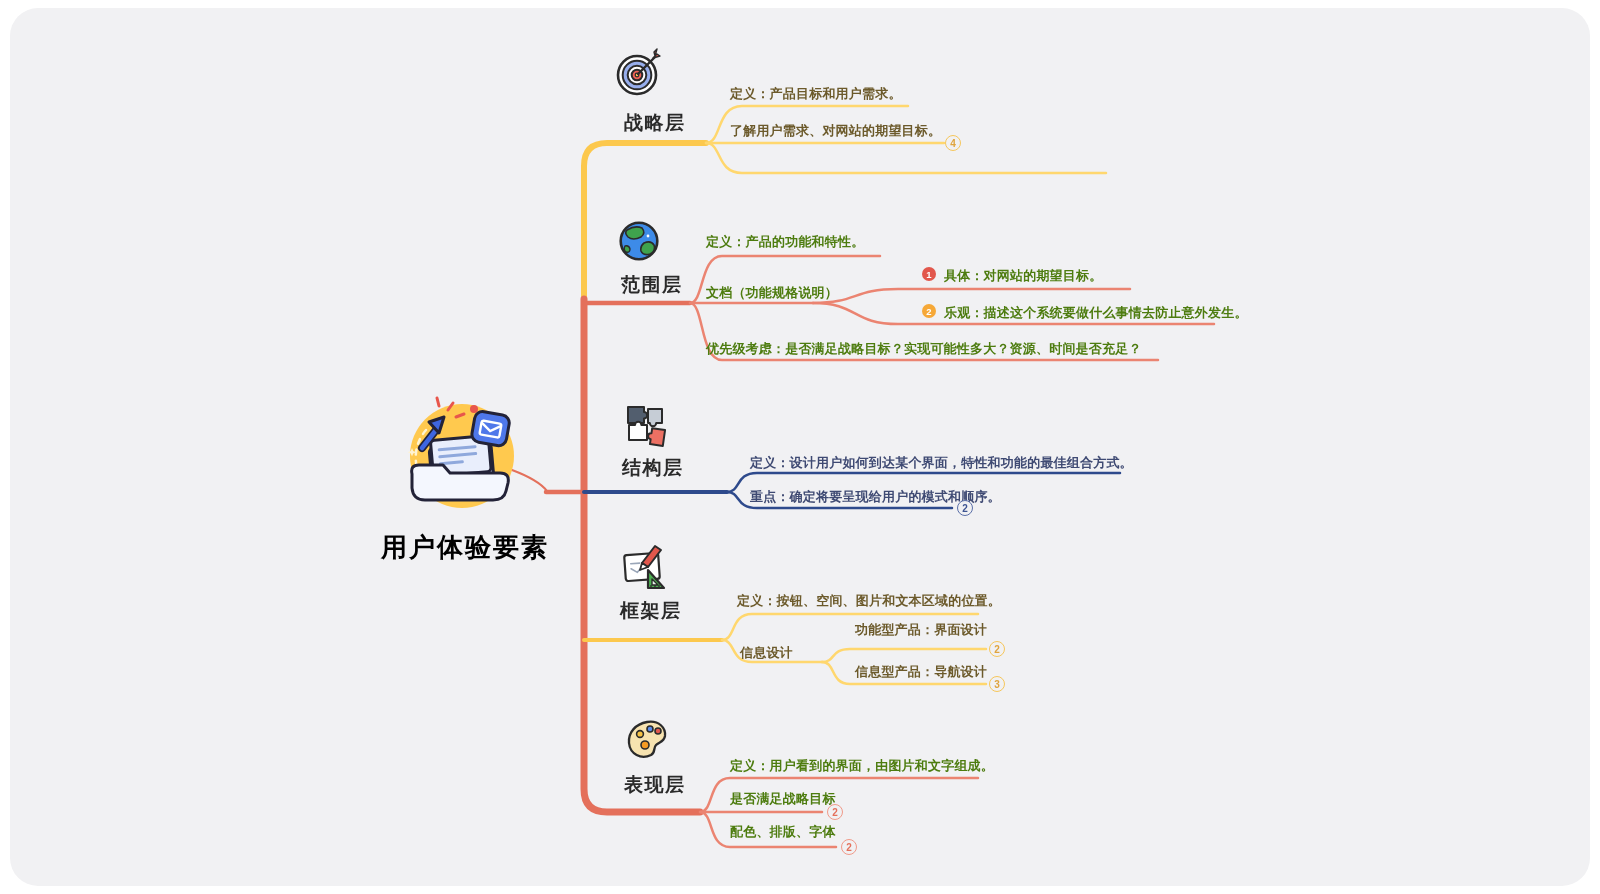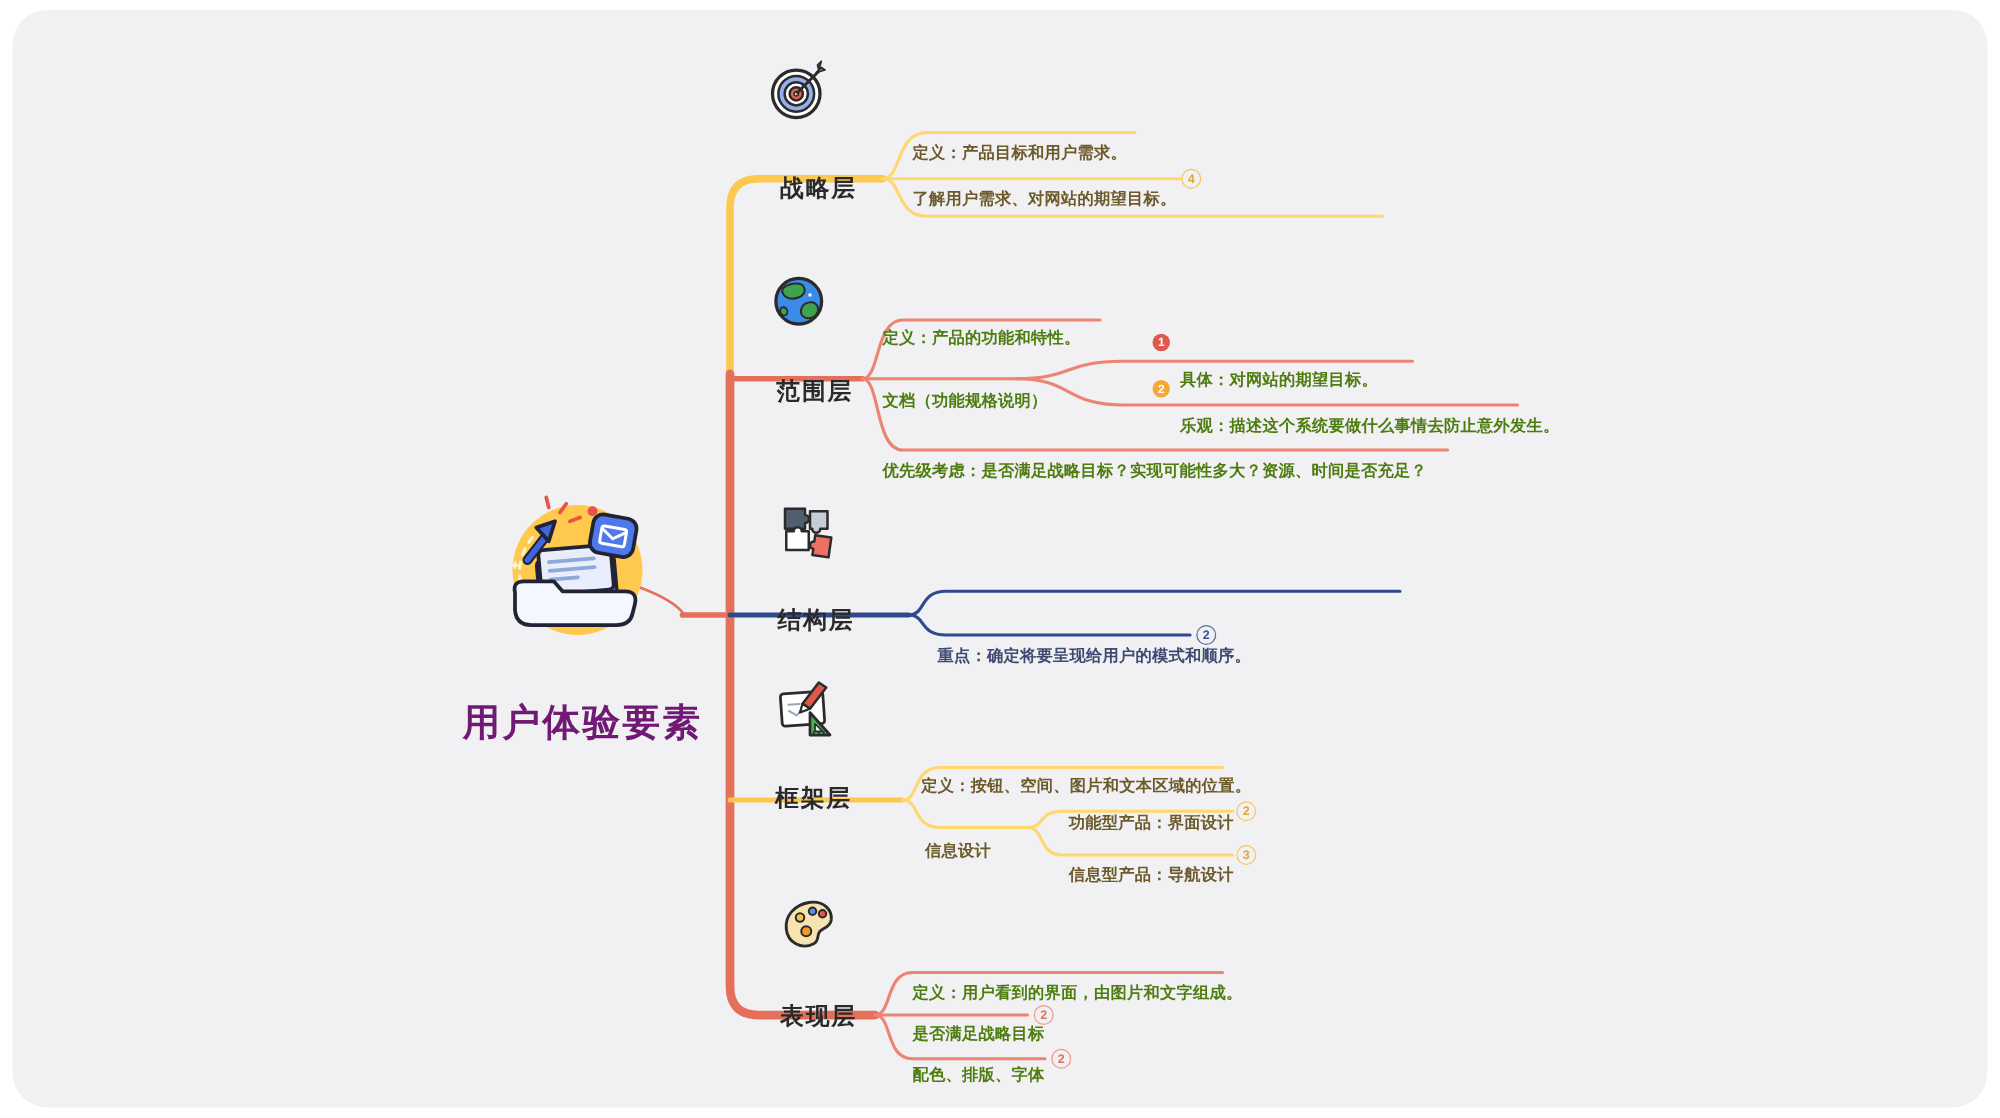--- a/index.html
+++ b/index.html
@@ -1,26 +1,26 @@
 <!DOCTYPE html>
 <html><head>
 <meta charset="utf-8">
 <style>
   html,body{margin:0;padding:0;background:#ffffff;}
   .stage{position:relative;width:1600px;height:894px;background:#ffffff;overflow:hidden;
          font-family:"Liberation Sans","DejaVu Sans",sans-serif;}
   .canvas{position:absolute;left:10px;top:8px;right:10px;bottom:8px;background:#f1f1f3;border-radius:28px;}
   .lines{position:absolute;left:0;top:0;width:1600px;height:894px;pointer-events:none;}
-  .node{position:absolute;white-space:nowrap;margin-top:28px;}
+  .node{position:absolute;white-space:nowrap;}
   .topic{font-size:13px;font-weight:600;letter-spacing:.2px;}
   .t-yellow{color:#6c5a2b;}
   .t-red{color:#4d7c0f;}
   .t-navy{color:#3f4a73;}
   .branch-label{font-size:19px;font-weight:700;color:#2a2a2a;letter-spacing:1.5px;}
-  .root-title{font-size:30px;font-weight:700;color:#701a75;letter-spacing:2px;text-align:center;width:190px;}
+  .root-title{font-size:26px;font-weight:700;color:#000000;letter-spacing:2px;text-align:center;width:190px;}
   .badge{position:absolute;width:16px;height:16px;border-radius:50%;background:#f1f1f3;
          display:flex;align-items:center;justify-content:center;font-size:10px;font-weight:700;box-sizing:border-box;}
   .badge.b-yellow{border:1.6px solid #f6c75c;color:#dfa43e;}
   .badge.b-red{border:1.6px solid #f09a89;color:#e4705b;}
   .badge.b-navy{border:1.6px solid #5a6fa8;color:#3d5492;}
   .marker{position:absolute;width:14px;height:14px;border-radius:50%;color:#fff;
           display:flex;align-items:center;justify-content:center;font-size:9.5px;font-weight:700;}
   .m-red{background:#e2574c;}
   .m-orange{background:#f6a837;}
   .icon{position:absolute;}
@@ -126,20 +126,21 @@
 
   <svg class="icon" style="left:622px;top:401px" width="48" height="47" viewBox="0 0 48 47">
     <path d="M6,6 H22 V11 a3.2,3.2 0 1 1 0,6.4 V22 H6 Z" fill="#525E6E" stroke="#2b2b2b" stroke-width="2" stroke-linejoin="round"></path>
     <path d="M26,8 H40 V22 H34.2 a3.2,3.2 0 1 1 -6.4,0 H26 Z" fill="#C6CDD6" stroke="#2b2b2b" stroke-width="2" stroke-linejoin="round"></path>
     <path d="M7,24 H13 a3.2,3.2 0 1 1 6.4,0 H25 V39 H7 Z" fill="#ffffff" stroke="#2b2b2b" stroke-width="2" stroke-linejoin="round"></path>
     <g transform="rotate(8 35 36)">
       <path d="M29,28 V33 a3,3 0 1 0 0,6 V44 H42 V28 Z" fill="#EC7063" stroke="#2b2b2b" stroke-width="2" stroke-linejoin="round"></path>
     </g>
   </svg>
   <div class="node branch-label" style="left:622px;top:455px">结构层</div>
+  <div class="node topic t-navy" style="left:750px;top:454px">定义：设计用户如何到达某个界面，特性和功能的最佳组合方式。</div>
   <div class="node topic t-navy" style="left:750px;top:488px">重点：确定将要呈现给用户的模式和顺序。</div>
   <div class="badge b-navy" style="left:957px;top:500px">2</div>
 
   <svg class="icon" style="left:617px;top:543px" width="55" height="53" viewBox="0 0 55 53">
     <g transform="rotate(-4 25 24)">
       <rect x="8" y="11" width="34" height="26" rx="2.5" fill="#ffffff" stroke="#2b2b2b" stroke-width="2.2"></rect>
       <path d="M14,20 h9 M14,25 l6,4 M20,29 l3,-3" stroke="#9AA6B8" stroke-width="1.6" stroke-linecap="round"></path>
     </g>
     <g>
       <path d="M38,3 l6,4 -13,17 -6,-4 z" fill="#E2574C" stroke="#2b2b2b" stroke-width="2" stroke-linejoin="round"></path>

